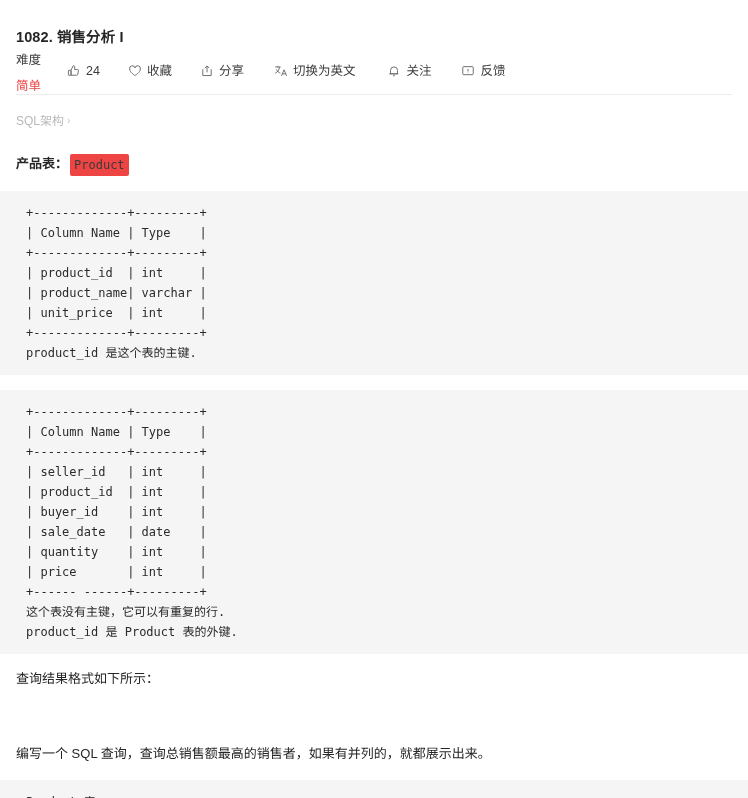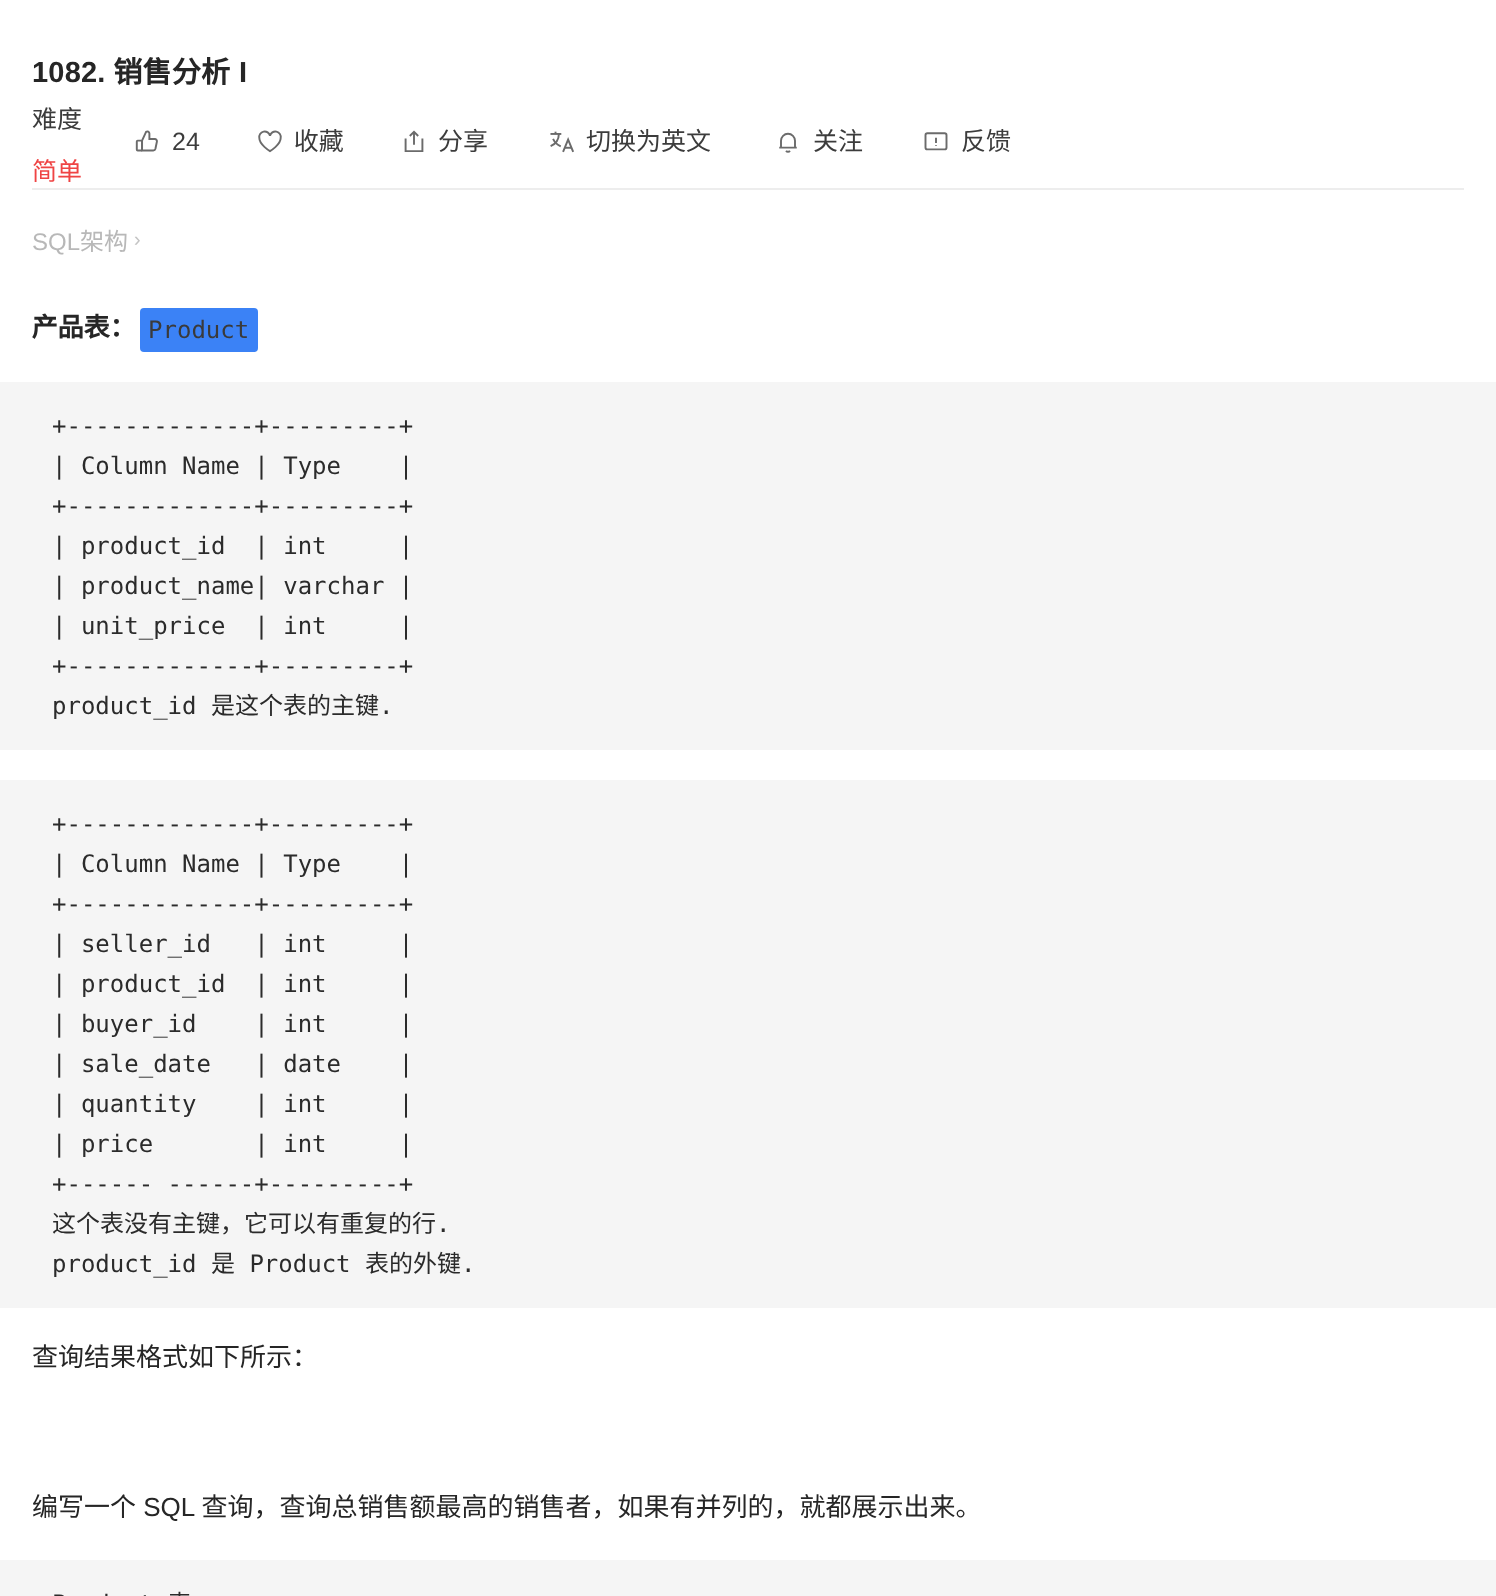--- a/index.html
+++ b/index.html
@@ -108,21 +108,21 @@
     color: #262626;
     line-height: 20px;
     display: flex;
     align-items: flex-start;
     gap: 2px;
   }
   .inline-code {
     font-family: "DejaVu Sans Mono", "Liberation Mono", monospace;
     font-size: 12px;
     font-weight: 400;
-    background: #3b82f6;
+    background: #ef4444;
     color: #3a3a3a;
     padding: 1px 4px;
     border-radius: 2px;
     white-space: pre;
   }
 
   
   .codeblock {
     background: #f5f5f5;
     margin-left: -16px;

